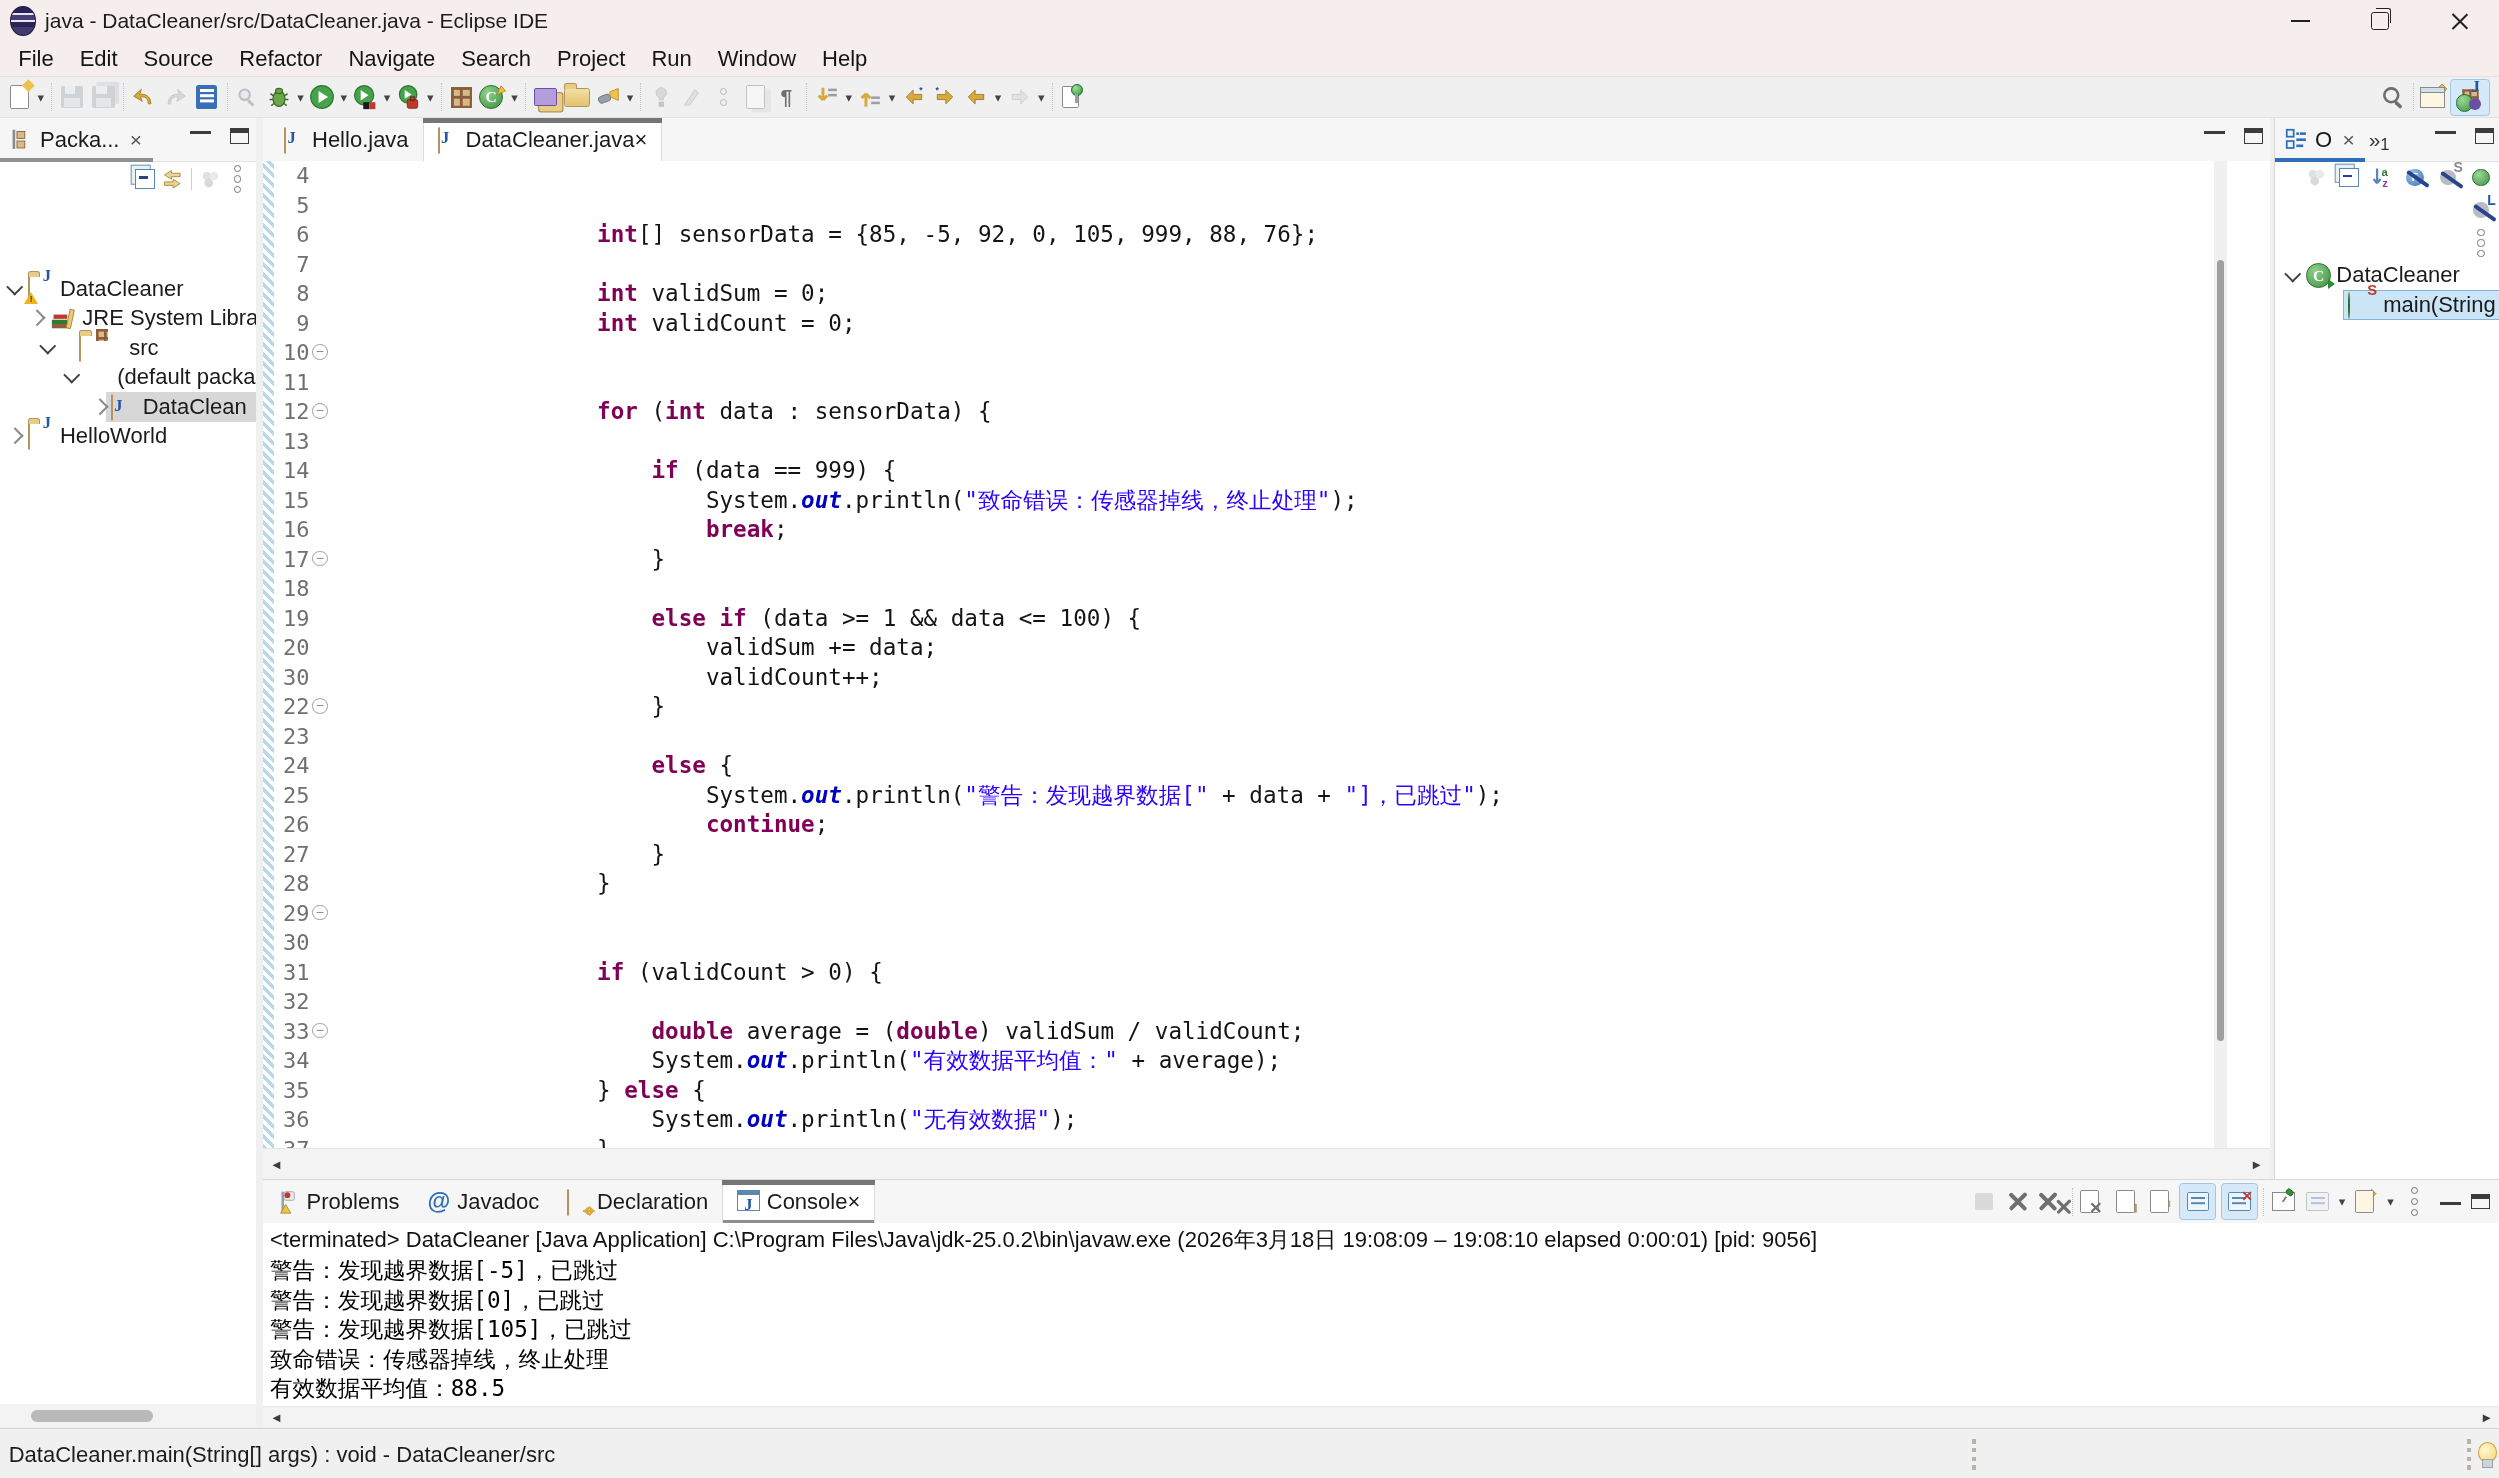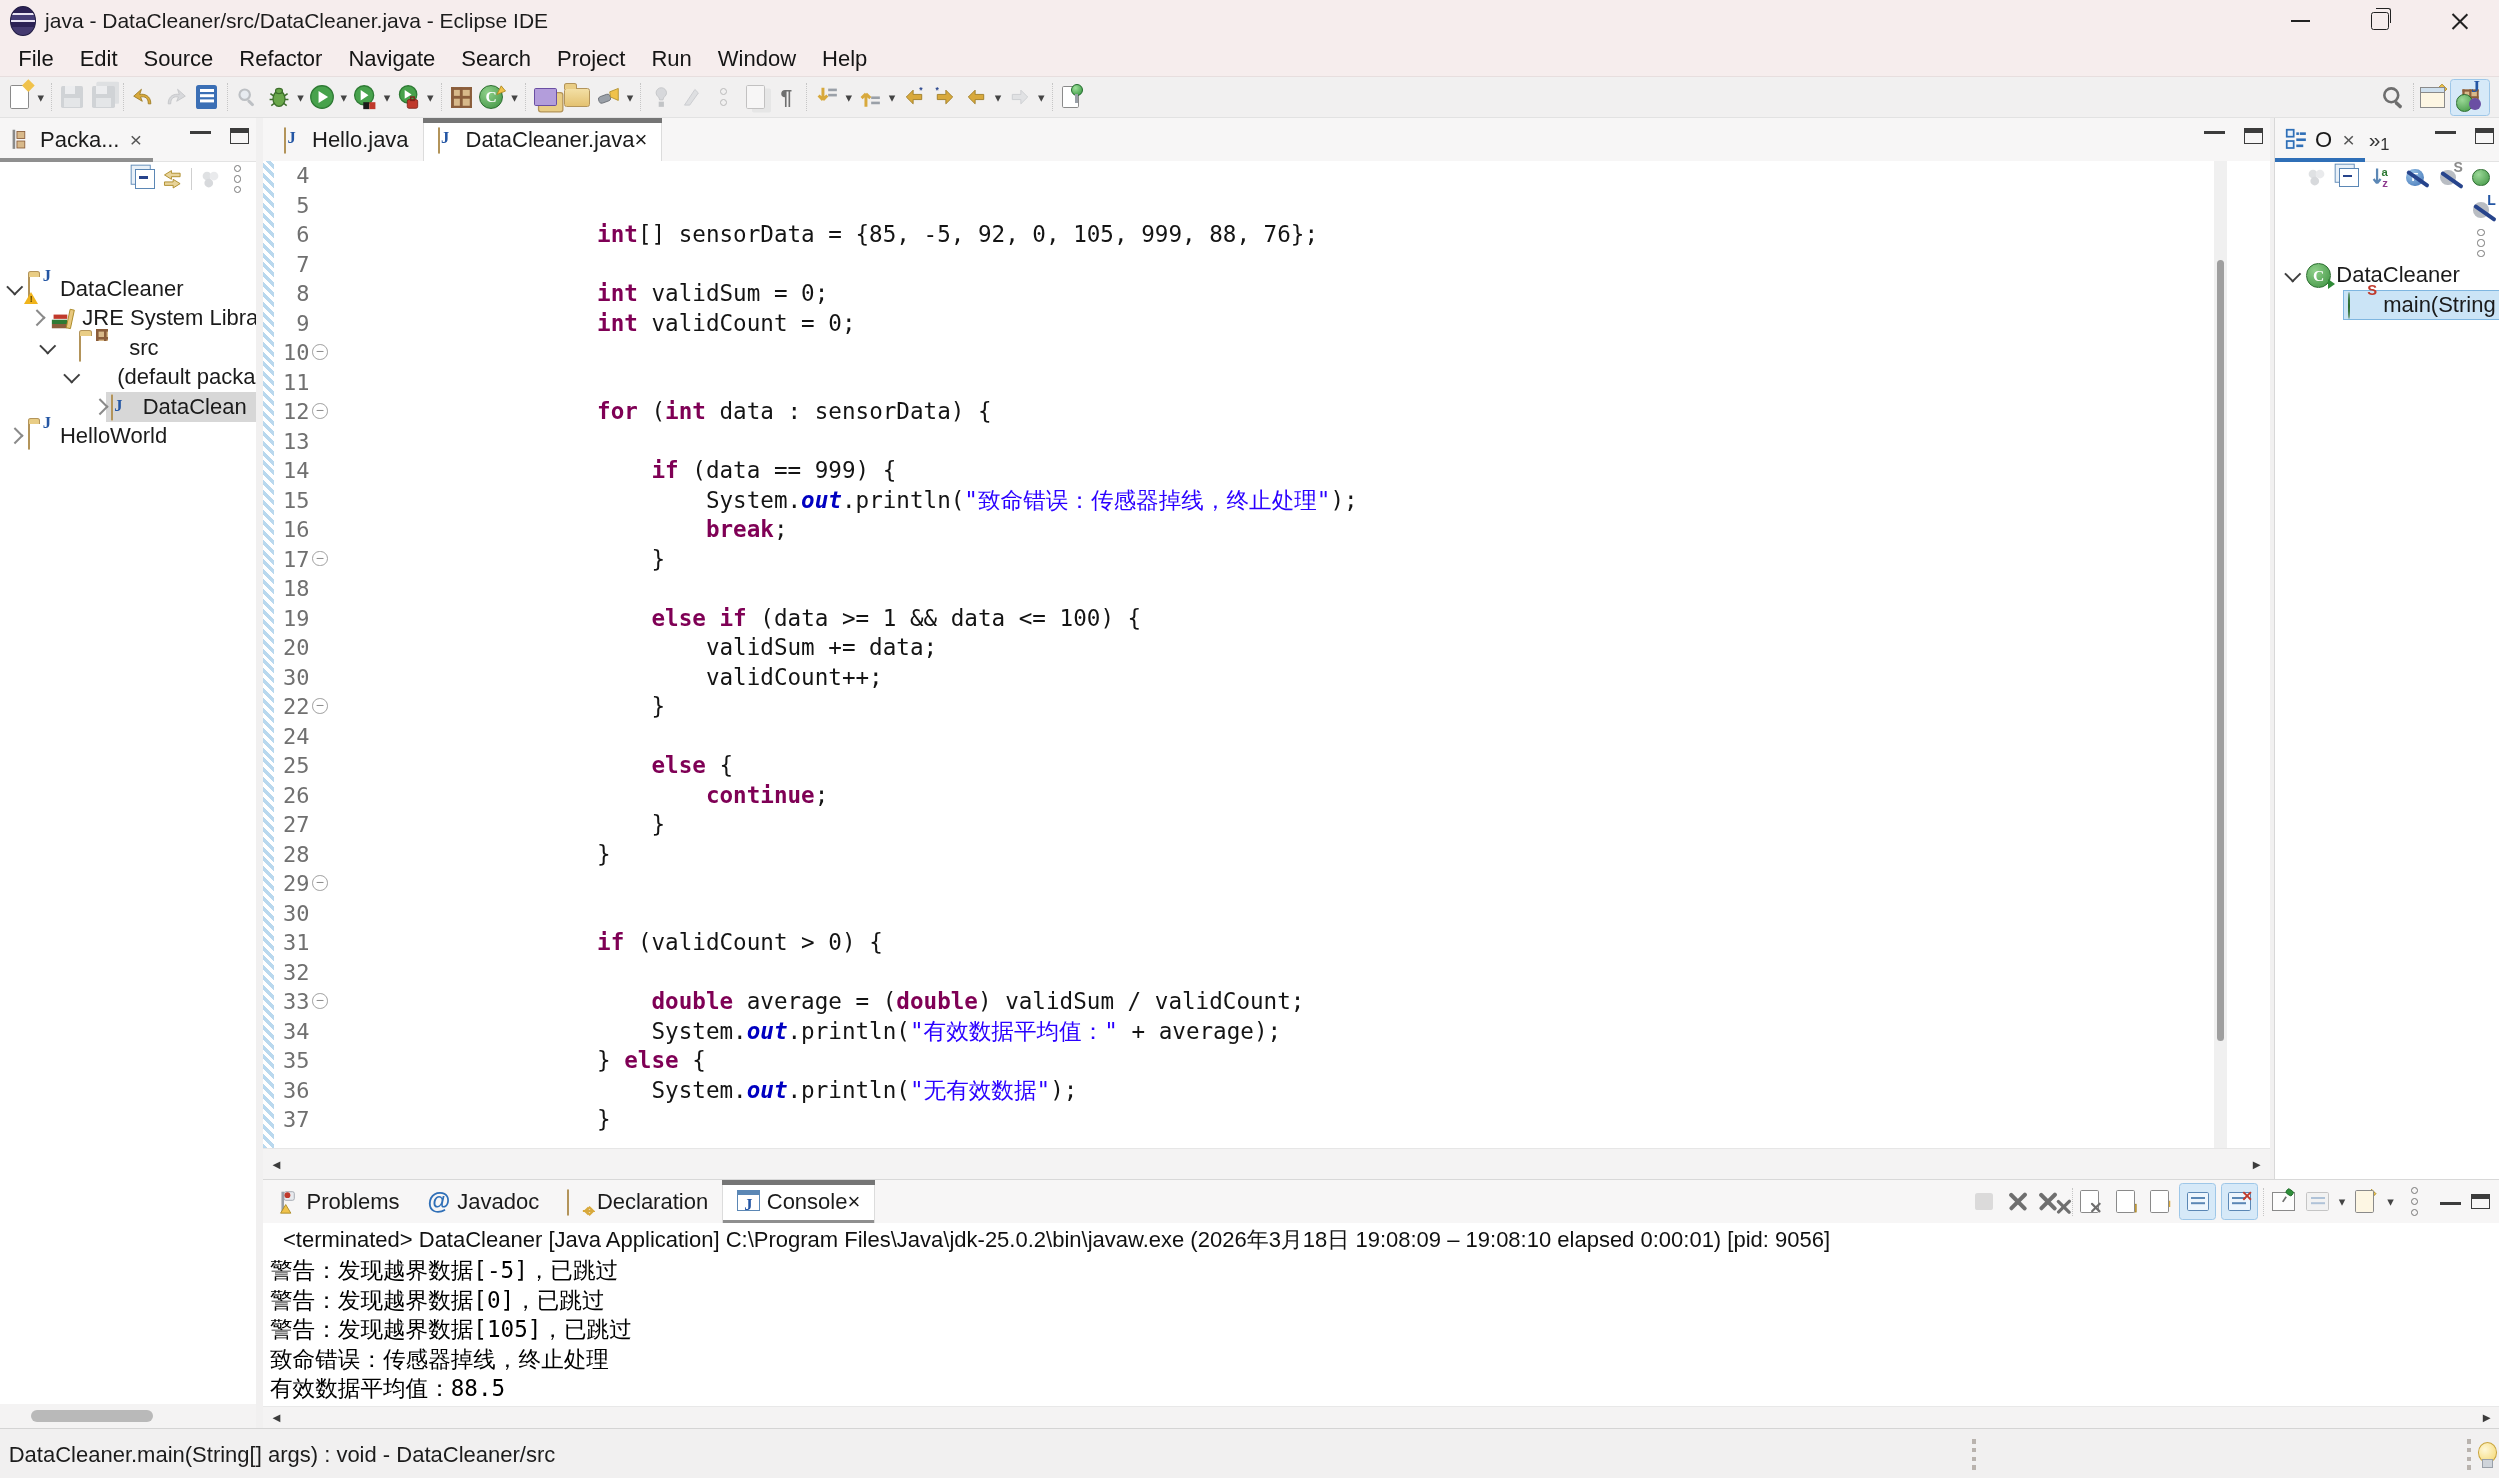--- a/index.html
+++ b/index.html
@@ -79,21 +79,21 @@
   .hscroll{position:absolute;left:0;right:0;bottom:0;height:31px;background:#f4f3f3;border-top:0.9px solid #e6e6e6;display:flex;align-items:center;justify-content:space-between;padding:0 7px;box-sizing:border-box;}
   .sarrow{font-size:13px;color:#3c3c3c;}
   
   #outline-toolbar{position:absolute;left:0;top:43px;right:0;height:97px;}
   .orow{position:absolute;display:flex;align-items:center;gap:7px;right:7px;}
   .micon{width:26px;height:26px;display:inline-flex;align-items:center;justify-content:center;}
   #outline-tree .trow{left:0;right:0;}
   
   #console-toolbar{margin-left:auto;display:flex;align-items:center;padding-right:7px;gap:2.6px;}
   .csel{background:#d6e9f8;border:0.9px solid #9ec7e8;border-radius:3.5px;}
-  #console-header{position:absolute;left:0;top:43px;right:0;height:33px;background:#fff;display:flex;align-items:center;padding-left:20px;font-size:22px;color:#111;white-space:nowrap;overflow:hidden;}
+  #console-header{position:absolute;left:0;top:43px;right:0;height:33px;background:#fff;display:flex;align-items:center;padding-left:7px;font-size:22px;color:#111;white-space:nowrap;overflow:hidden;}
   #console-out{position:absolute;left:0;top:76px;right:0;bottom:23.4px;padding-left:7px;font-family:"DejaVu Sans Mono",monospace;font-size:22.6px;line-height:29.5px;color:#000;overflow:hidden;}
   #console-out .outline-row{white-space:pre;}
   #console-hscroll{position:absolute;left:0;right:0;bottom:0;height:23.4px;background:#f4f3f3;border-top:0.9px solid #e8e8e8;display:flex;align-items:center;justify-content:space-between;padding:0 7px;box-sizing:border-box;}
   
   #pkg-hscroll{position:absolute;left:0;right:0;bottom:0;height:24px;background:#f4f3f3;}
   #pkg-hthumb{position:absolute;left:31px;top:6px;width:122px;height:12px;background:#b9b9b9;border-radius:6px;}
   
   #statusbar{left:0;top:1428px;width:2500px;height:51px;background:#f1f0f0;border-top:0.9px solid #d4d4d4;display:flex;align-items:center;font-size:22px;color:#1c1c1c;}
   .grip{display:inline-flex;flex-direction:column;gap:4.3px;margin:0 12px;}
   .grip b{width:4.3px;height:4.3px;background:#b9b3ae;display:block;}
@@ -601,20 +601,27 @@
             </span>
           </div>
           <div class="cl" data-fold="true">
             <span class="ln">22</span>
             <span class="fold">−</span>
             <span class="code-text">
               
             <span class="seg" data-c="p">            </span><span class="seg" data-c="k">else</span><span class="seg" data-c="p"> {</span></span>
           </div>
           <div class="cl" data-fold="false">
+            <span class="ln">23</span>
+
+            <span class="code-text">
+              
+            <span class="seg" data-c="p">                System.</span><span class="seg" data-c="f">out</span><span class="seg" data-c="p">.println(</span><span class="seg" data-c="s">"警告：发现越界数据["</span><span class="seg" data-c="p"> + data + </span><span class="seg" data-c="s">"]，已跳过"</span><span class="seg" data-c="p">);</span></span>
+          </div>
+          <div class="cl" data-fold="false">
             <span class="ln">24</span>
 
             <span class="code-text">
               
             <span class="seg" data-c="p">                </span><span class="seg" data-c="k">continue</span><span class="seg" data-c="p">;</span></span>
           </div>
           <div class="cl" data-fold="false">
             <span class="ln">25</span>
 
             <span class="code-text">

